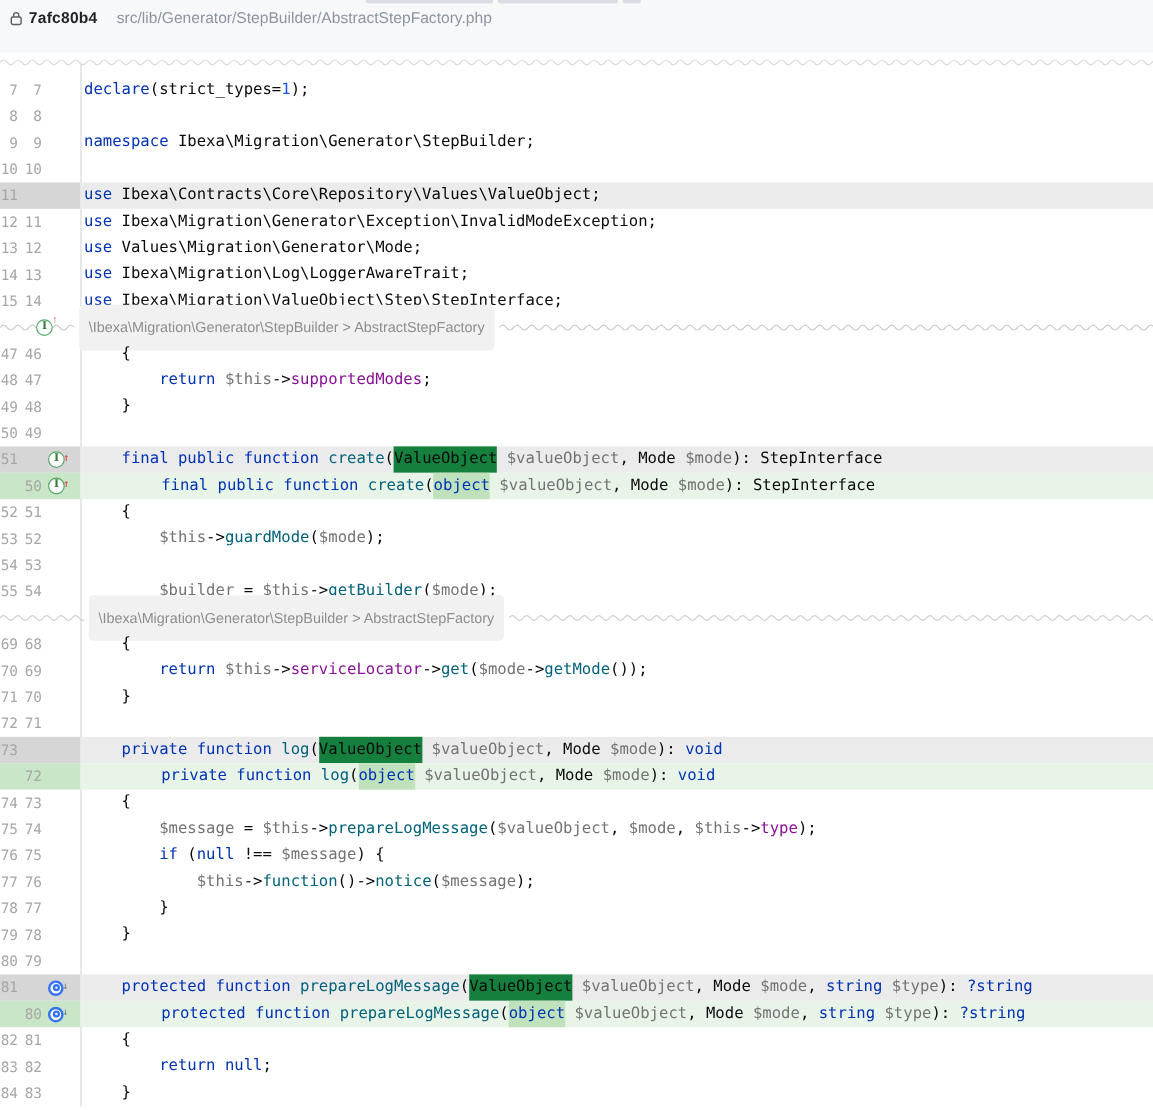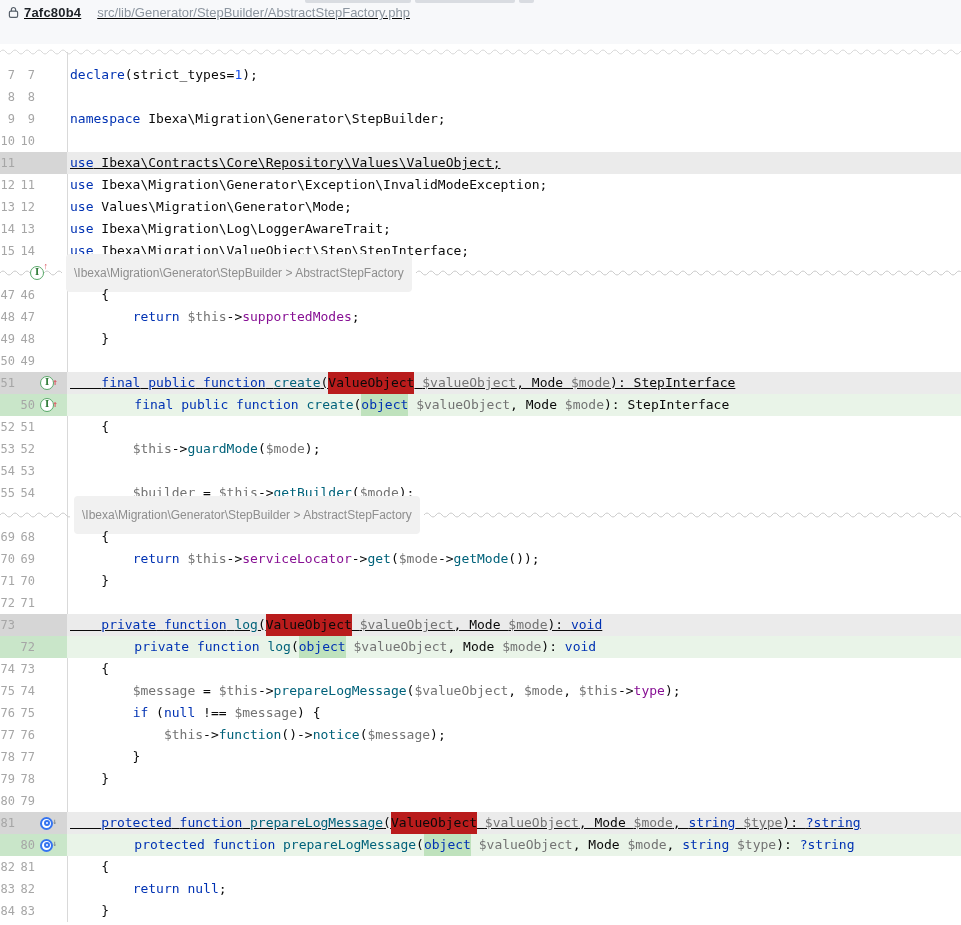--- a/index.html
+++ b/index.html
@@ -2,40 +2,40 @@
 <html><head>
 <meta charset="utf-8">
 <style>
   html,body{margin:0;padding:0;}
   body{
     width:961px;height:925px;overflow:hidden;background:#ffffff;
     font-family:"Liberation Sans",sans-serif;position:relative;
   }
   
   .hdr{height:44px;background:#f7f8fa;padding:3px 0 0 8px;box-sizing:border-box;position:relative;}
-  .hdr-row{height:19px;display:flex;align-items:center;text-decoration:underline;}
+  .hdr-row{height:19px;display:flex;align-items:flex-end;}
   .lock{margin-right:5px;display:inline-flex;}
   .hash{font-size:13px;font-weight:700;color:#1f2328;letter-spacing:.2px;}
   .fpath{font-size:13px;color:#8c959f;margin-left:16px;}
   .frag{position:absolute;top:0;height:3px;background:#d9dce1;border-radius:0 0 2px 2px;}
   .hdr-wave{height:16px;width:961px;overflow:hidden;line-height:0;padding-top:3px;box-sizing:border-box;}
   
   .diff{position:relative;padding-top:4px;}
   .gutline{position:absolute;left:67px;top:-8px;bottom:0;width:1px;background:#d9d9d9;}
   .row{display:flex;height:22px;line-height:22px;
        font-family:"DejaVu Sans Mono","Liberation Mono",monospace;font-size:13px;position:relative;}
   .gut{width:67px;flex:none;display:flex;box-sizing:border-box;}
   .num{font-size:12px;color:#a6a6a6;text-align:right;white-space:pre;}
   .on{width:15px;padding-right:2px;}
   .nn{width:18px;padding-right:2px;}
   .icslot{flex:1;display:flex;align-items:center;padding-left:3px;}
   .code{flex:1;white-space:pre;padding-left:3px;color:#0a0a0a;}
   .row.removed .gut{background:#d6d6d6;}
-  .row.removed .code{background:#ebebeb;text-decoration:underline;}
-  .row.removed .hl{background:#b91c1c;}
+  .row.removed .code{background:#ebebeb;}
+  .row.removed .hl{background:#15803d;}
   .row.added .gut{background:#c9e6c9;}
   .row.added .code{background:#e9f4e8;padding-left:36px;}
   .row.added .hl{background:#bfe2bd;}
   .hl{display:inline-block;height:22px;}
   
   .kw{color:#0032b3;}
   .pl{color:#0a0a0a;}
   .var{color:#737373;}
   .prop{color:#871094;}
   .fn{color:#00627a;}

